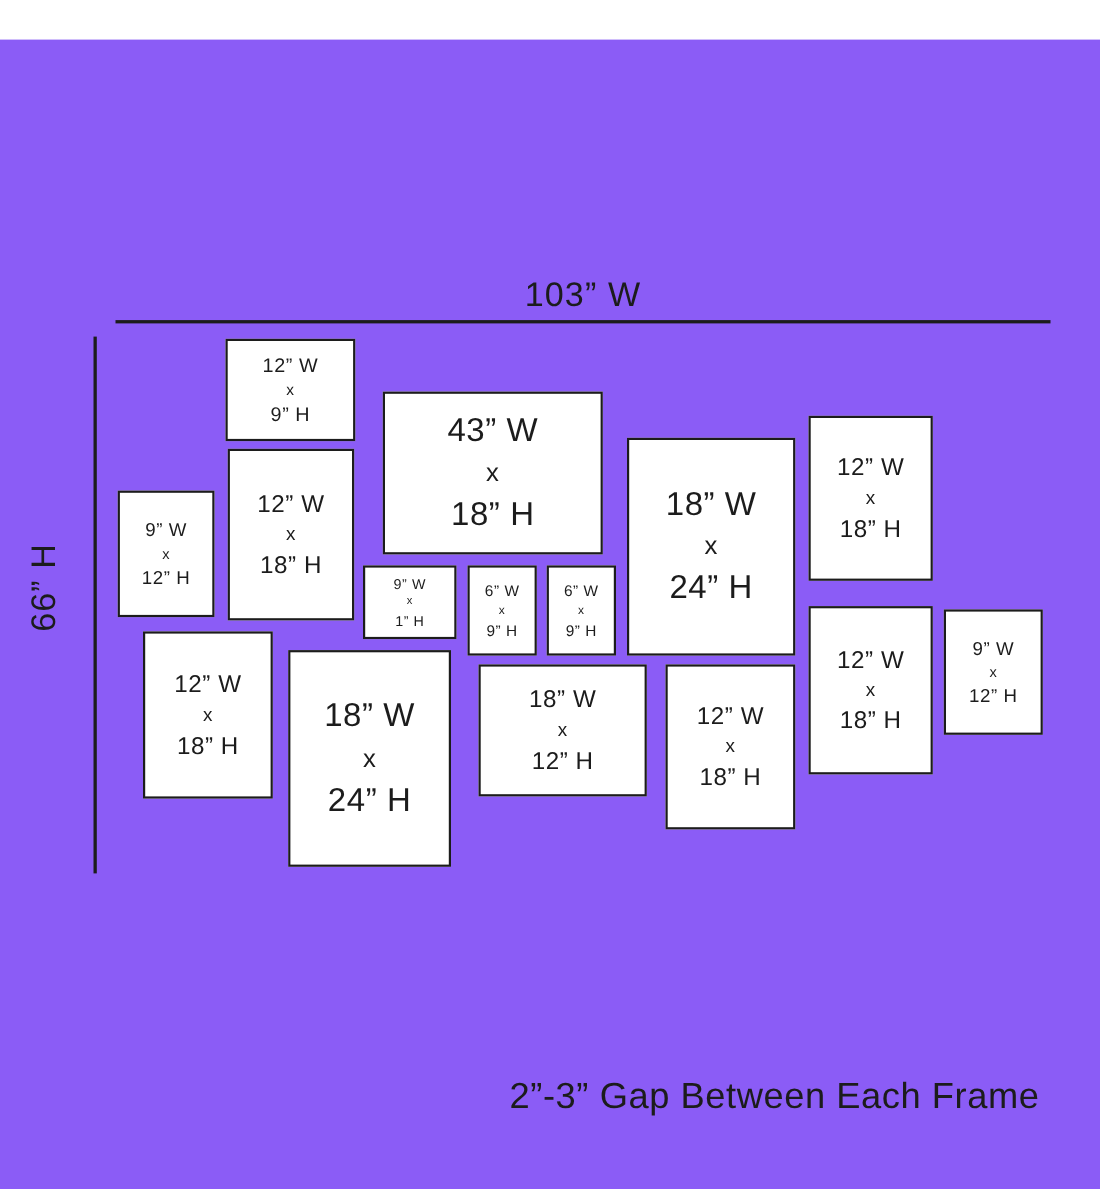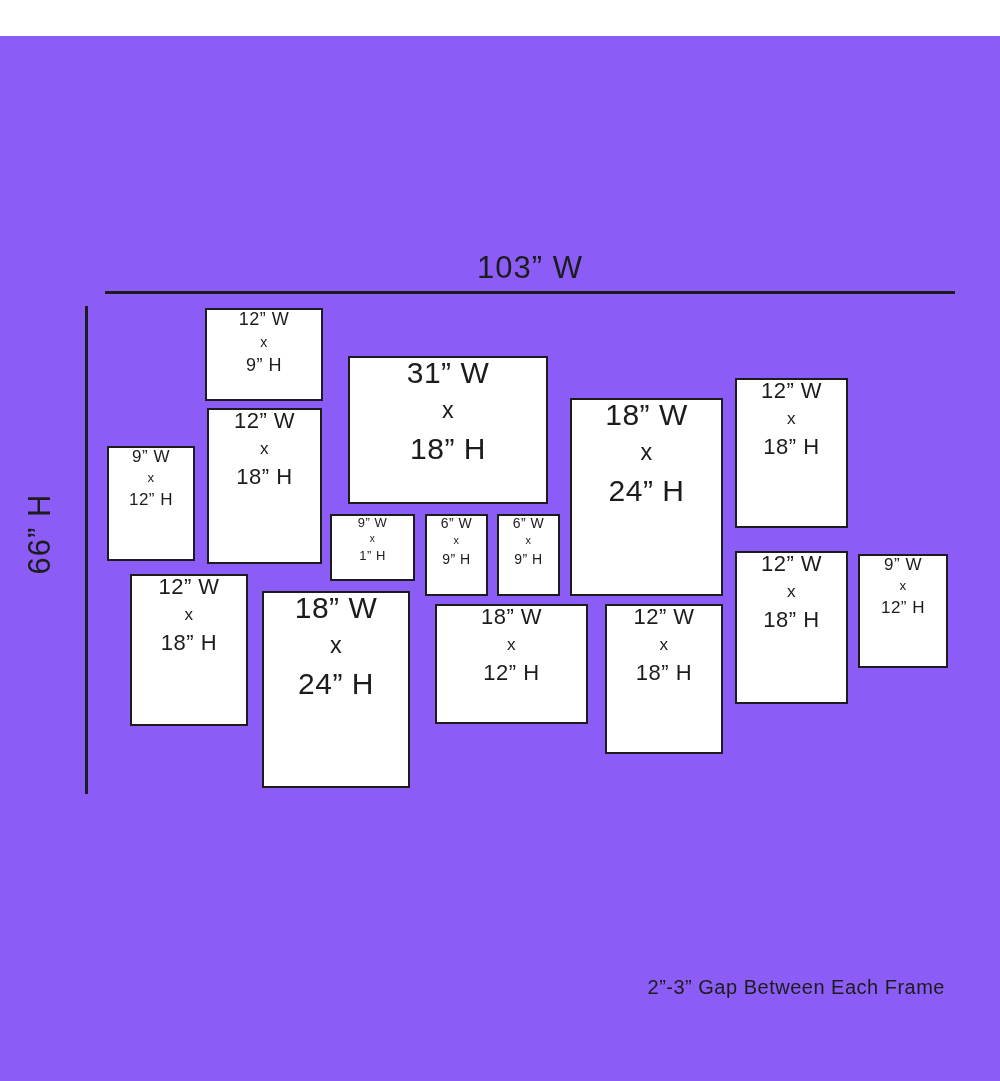--- a/index.html
+++ b/index.html
@@ -55,36 +55,36 @@
     transform: rotate(-90deg);
   }
   .frame {
     position: absolute;
     border: 2.5px solid #1c1c1c;
     background: #ffffff;
     box-sizing: border-box;
     display: flex;
     flex-direction: column;
     align-items: center;
-    justify-content: flex-start;
+    justify-content: center;
     gap: 0.38em;
     text-align: center;
     font-weight: 300;
     line-height: 1;
     letter-spacing: 0.5px;
   }
   .frame .frame-x {
     font-size: 0.78em;
   }
   #notes {
     position: absolute;
     right: 55px;
     top: 938px;
     text-align: right;
-    font-size: 20px;
+    font-size: 33px;
     font-weight: 300;
     line-height: 1.34;
     letter-spacing: 0.5px;
     white-space: nowrap;
   }
 </style>
 </head>
 <body>
 
 <div id="canvas">
@@ -95,21 +95,21 @@
   <div id="height-label">66” H</div>
   <div id="left-dim-line" class="dim-line"></div>
 
   <div id="frames">
       <div class="frame" style="left: 205px; top: 272px; width: 118px; height: 93px; font-size: 18px;">
         <span>12” W</span>
         <span class="frame-x">x</span>
         <span>9” H</span>
       </div>
       <div class="frame" style="left: 348px; top: 320px; width: 200px; height: 148px; font-size: 30px;">
-        <span>31” W</span>
+        <span>43” W</span>
         <span class="frame-x">x</span>
         <span>18” H</span>
       </div>
       <div class="frame" style="left: 570px; top: 362px; width: 153px; height: 198px; font-size: 30px;">
         <span>18” W</span>
         <span class="frame-x">x</span>
         <span>24” H</span>
       </div>
       <div class="frame" style="left: 735px; top: 342px; width: 113px; height: 150px; font-size: 22px;">
         <span>12” W</span>

